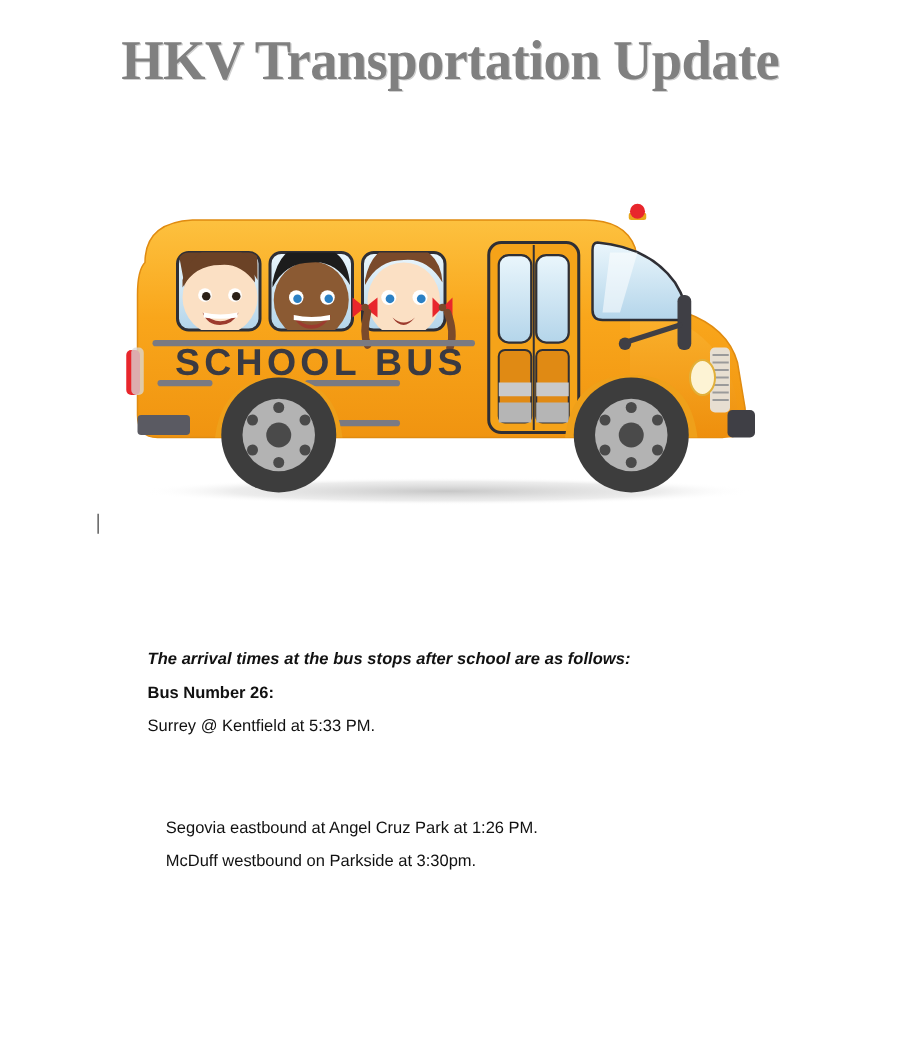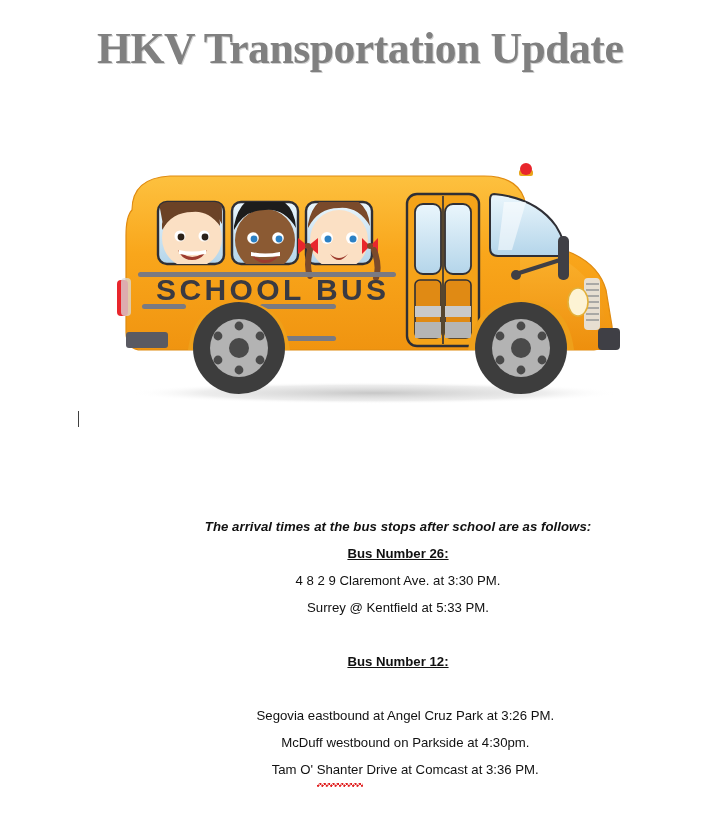--- a/index.html
+++ b/index.html
@@ -30,21 +30,21 @@
     color: #808080;
     white-space: nowrap;
     transform: scaleX(0.97);
     transform-origin: left center;
     text-shadow: 1px 1px 0 rgba(120,120,120,0.35);
   }
 
   
   #bus-figure {
     position: absolute;
-    left: 112px;
+    left: 96px;
     top: 150px;
     width: 520px;
     height: 268px;
   }
   #bus-figure svg { display: block; width: 100%; height: 100%; }
 
   
   #text-caret {
     position: absolute;
     left: 78px;
@@ -53,37 +53,35 @@
     height: 16px;
     background: #404040;
   }
 
   
   #body-text {
     position: absolute;
     left: 118px;
     top: 513px;
     width: 560px;
-    text-align: center;
   }
   .line {
     font-size: 13.2px;
     line-height: 27px;
     height: 27px;
     white-space: pre;
     color: #111111;
   }
   .line.intro {
     font-weight: bold;
     font-style: italic;
     letter-spacing: 0.05px;
   }
   .line.bus-heading {
     font-weight: bold;
-    text-decoration: underline;
   }
   .line.spacer { height: 27px; }
 
   
   .misspelled {
     position: relative;
     display: inline-block;
     background-image:
       radial-gradient(circle at 1.1px 2.6px, #e01b1b 1.05px, rgba(0,0,0,0) 1.25px),
       radial-gradient(circle at 3.3px 0.8px, #e01b1b 1.05px, rgba(0,0,0,0) 1.25px);
@@ -269,33 +267,28 @@
 </div>
 
 <div id="text-caret"></div>
 
 <div id="body-text">
 
   <div class="line intro">The arrival times at the bus stops after school are as follows:</div>
 
   <div class="line bus-heading">Bus Number 26:</div>
 
-  <div class="line">4 8 2 9 Claremont Ave. at 3:30 PM.</div>
   <div class="line">Surrey @ Kentfield at 5:33 PM.</div>
 
   <div class="line spacer"></div>
 
-  <div class="line bus-heading">Bus Number 12:</div>
 
   <div class="line">
-    <span>Segovia eastbound at Angel Cruz Park at 3:26 PM.</span><span></span>
+    <span>Segovia eastbound at Angel Cruz Park at 1:26 PM.</span><span></span>
   </div>
 
   <div class="line">
-    <span>McDuff westbound on Parkside at 4:30pm.</span><span></span>
+    <span>McDuff westbound on Parkside at 3:30pm.</span><span></span>
   </div>
 
-  <div class="line">
-    <span>Tam O' </span><span class="misspelled-slot misspelled">Shanter</span><span> Drive at Comcast at 3:36 PM.</span>
-  </div>
 
 
 </div>
 
 </body></html>

